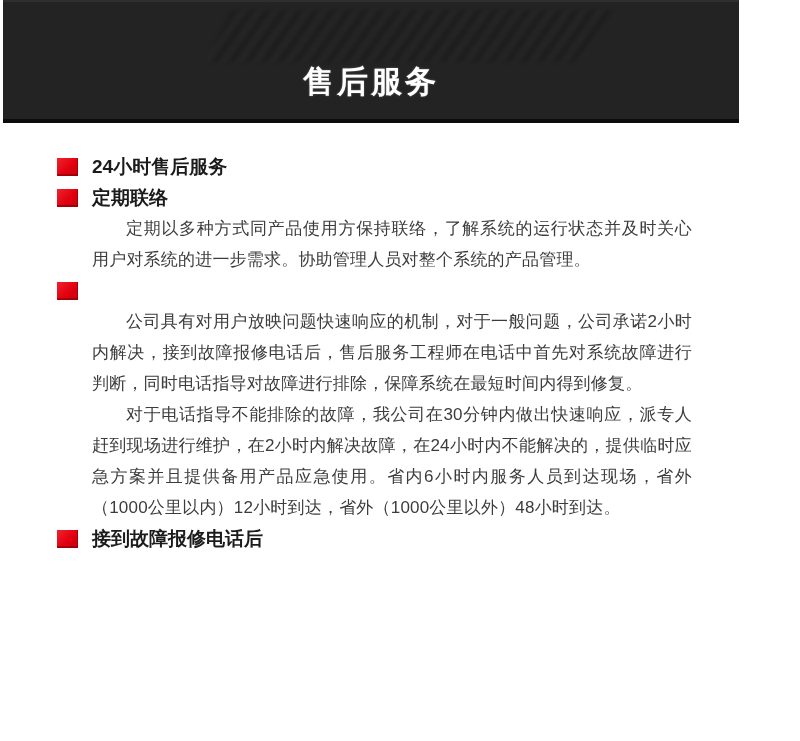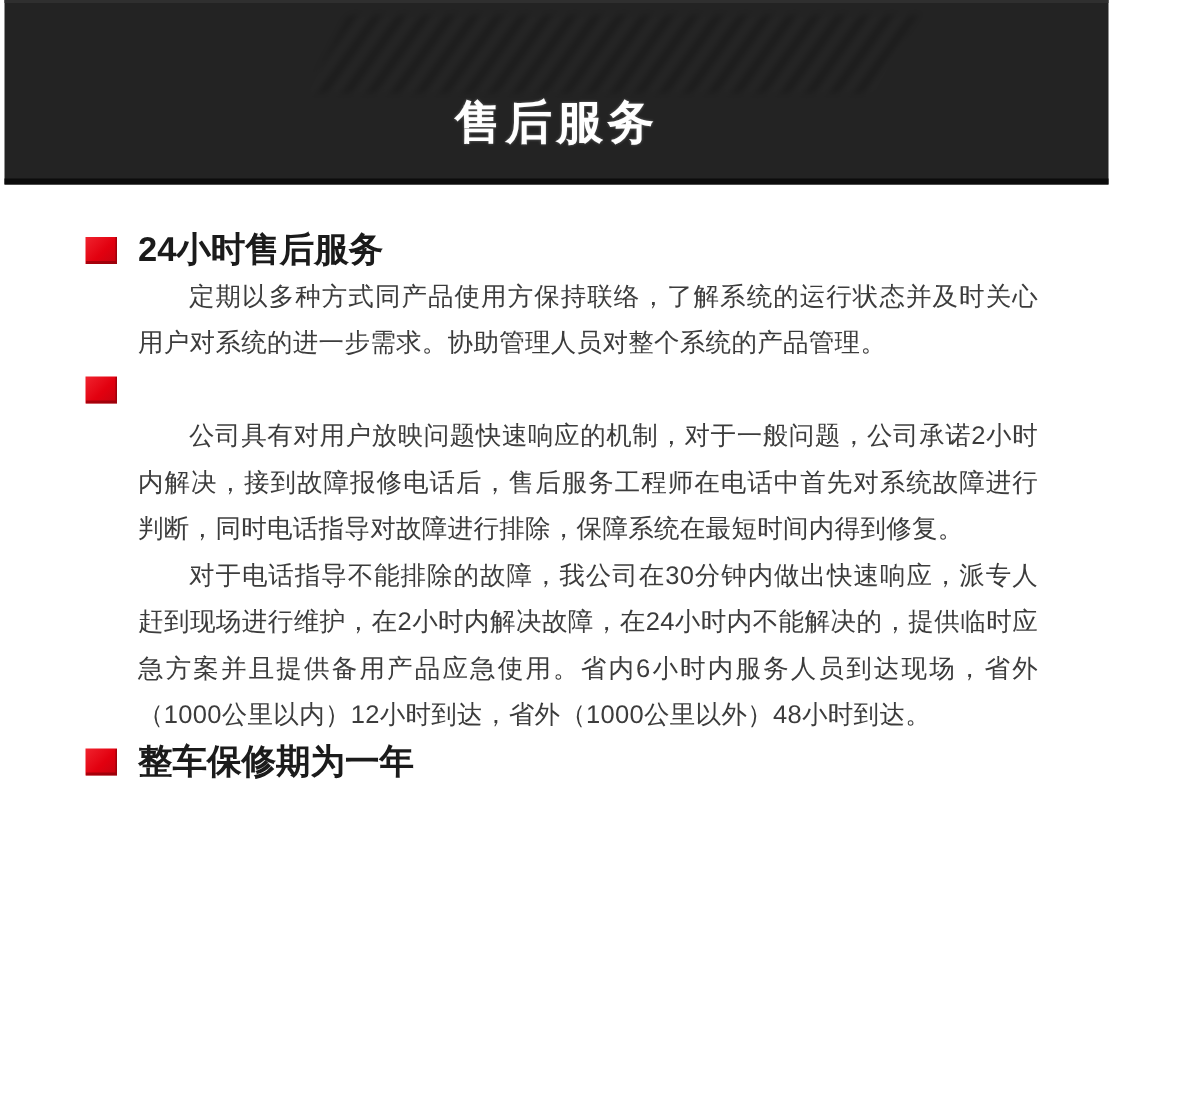--- a/index.html
+++ b/index.html
@@ -74,21 +74,21 @@
   .bullet {
     width: 21px;
     height: 18px;
     margin-right: 14px;
     background: linear-gradient(135deg, #f0232e 0%, #e2000f 55%, #c50310 100%);
     box-shadow: inset -1px -2px 0 rgba(120,0,8,0.55);
     flex: 0 0 auto;
   }
   .section-heading {
     margin: 0;
-    font-size: 23px;
+    font-size: 19px;
     font-weight: bold;
     color: #1b1b1b;
     line-height: 1;
     white-space: nowrap;
   }
   .section p {
     margin: 0;
     text-indent: 2em;
     font-size: 17px;
     line-height: 31px;
@@ -110,33 +110,37 @@
   <main class="content">
 
     <section class="section">
       <div class="heading-row">
         <span class="bullet"></span>
         <h2 class="section-heading">24小时售后服务</h2>
       </div>
     </section>
 
     <section class="section">
+      <div class="heading-row">
+        <span class="bullet"></span>
+        <h2 class="section-heading">定期联络</h2>
+      </div>
       <p>定期以多种方式同产品使用方保持联络，了解系统的运行状态并及时关心用户对系统的进一步需求。协助管理人员对整个系统的产品管理。</p>
     </section>
 
     <section class="section">
       <div class="heading-row">
         <span class="bullet"></span>
       </div>
       <p>公司具有对用户放映问题快速响应的机制，对于一般问题，公司承诺2小时内解决，接到故障报修电话后，售后服务工程师在电话中首先对系统故障进行判断，同时电话指导对故障进行排除，保障系统在最短时间内得到修复。</p>
       <p>对于电话指导不能排除的故障，我公司在30分钟内做出快速响应，派专人赶到现场进行维护，在2小时内解决故障，在24小时内不能解决的，提供临时应急方案并且提供备用产品应急使用。省内6小时内服务人员到达现场，省外（1000公里以内）12小时到达，省外（1000公里以外）48小时到达。</p>
     </section>
 
     <section class="section">
       <div class="heading-row">
         <span class="bullet"></span>
-        <h2 class="section-heading">整车保修期为一年</h2>
+        <h2 class="section-heading">接到故障报修电话后</h2>
       </div>
     </section>
 
   </main>
 
 </div>
 
 </body></html>

